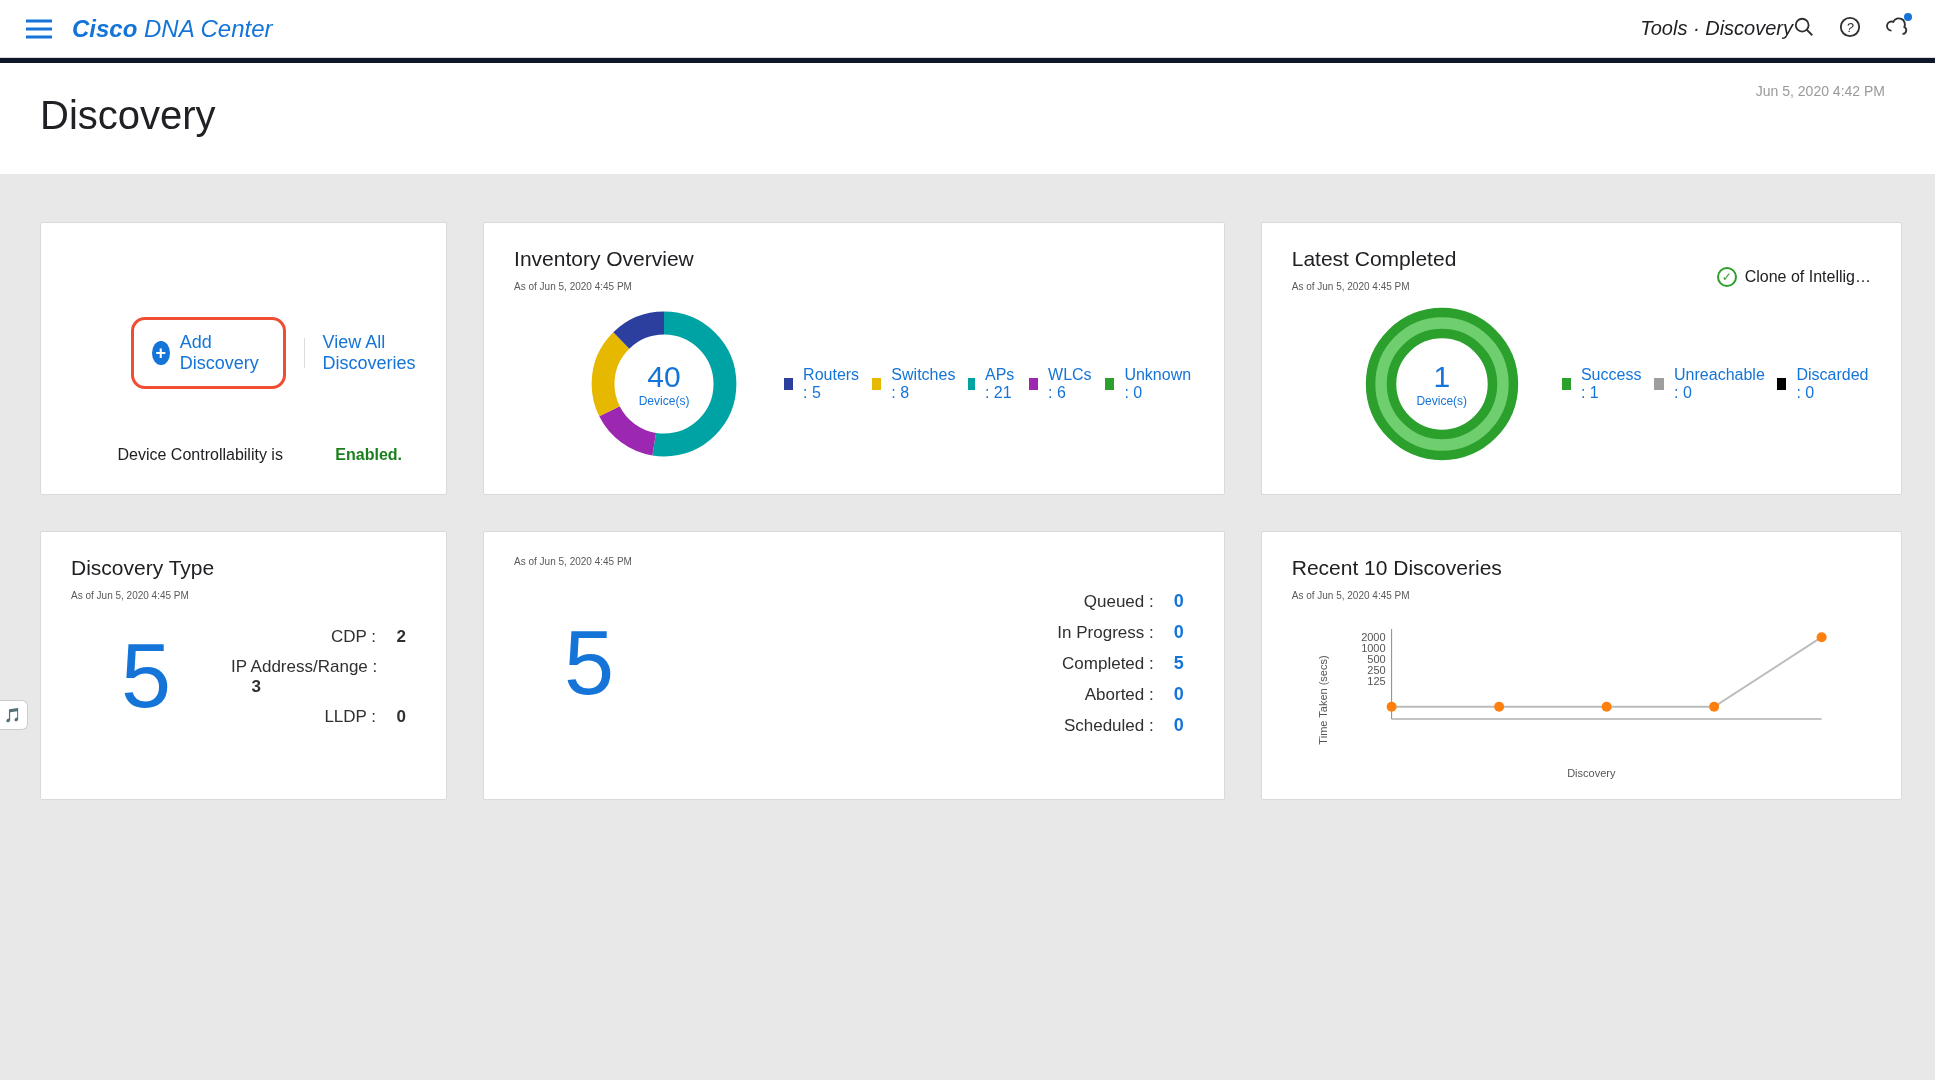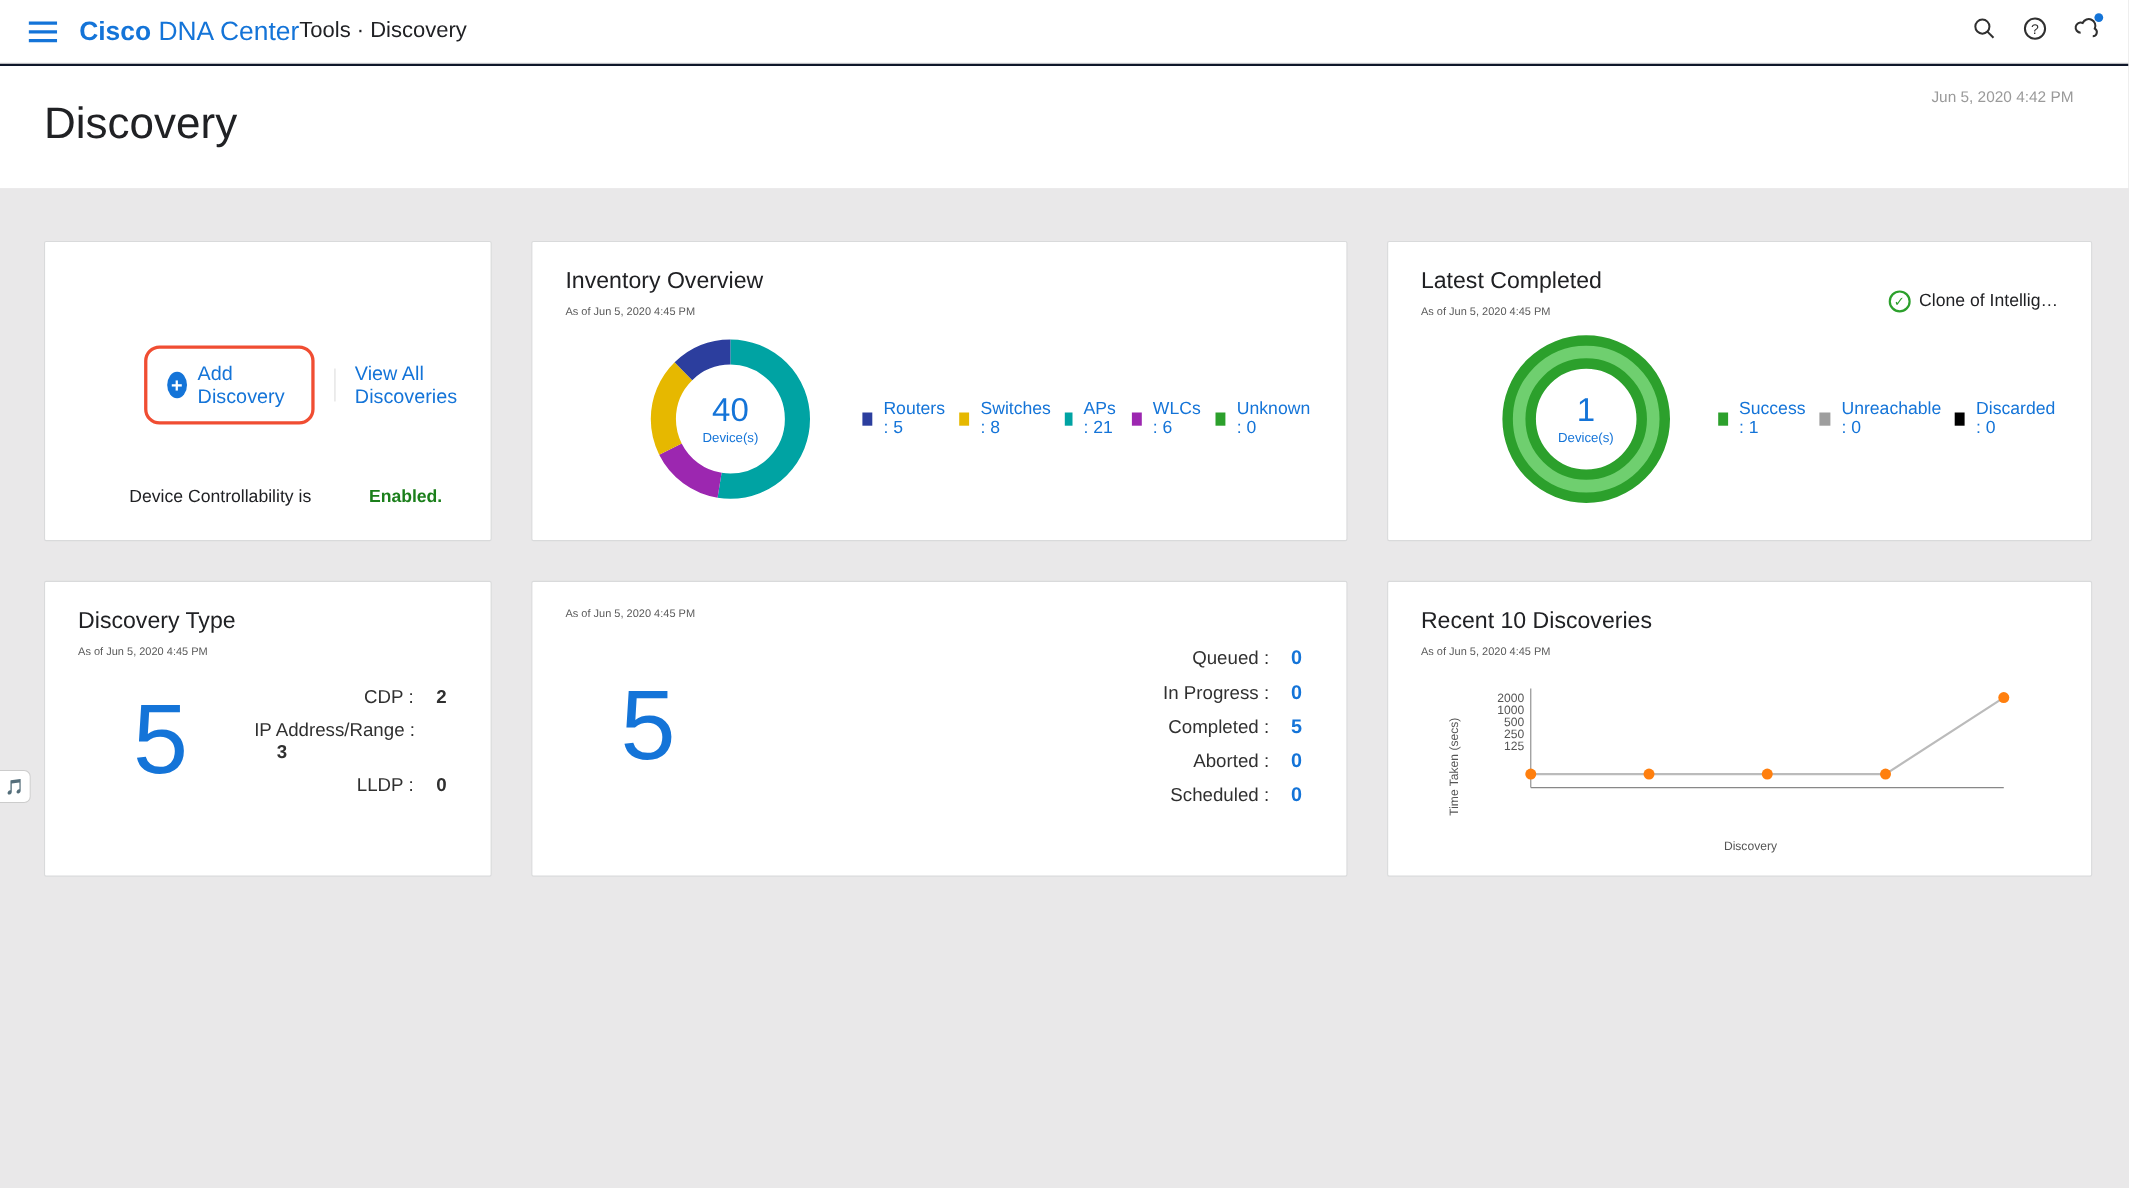--- a/index.html
+++ b/index.html
@@ -18,32 +18,32 @@
     --orange:#ff7f0e;
     --black:#000000;
     --grey:#9e9e9e;
     --circle-green:#4caf50;
   }
   *{box-sizing:border-box;}
   html,body{margin:0;padding:0;font-family:Arial,Helvetica,sans-serif;color:var(--text);}
   body{width:1935px;height:1080px;background:var(--page-bg);}
 
   
-  .appbar{background:#fff;height:58px;border-bottom:1px solid var(--border);display:flex;align-items:center;padding:0 26px;}
+  .appbar{background:#fff;height:58px;border-bottom:1px solid var(--border);display:flex;align-items:center;padding:0 26px;font-style:italic;}
   .hamburger svg{display:block;}
   .brand{margin-left:20px;color:var(--cisco-blue);font-size:24px;}
   .brand .bold{font-weight:800;}
   .brand .light{font-weight:300;}
-  .appbar-center{flex:1;text-align:left;font-size:20px;color:var(--text);}
+  .appbar-center{flex:1;text-align:right;font-size:20px;color:var(--text);}
   .appbar-actions{display:flex;gap:24px;align-items:center;}
   .appbar-actions .iconbtn{cursor:pointer;}
   .notif-dot{position:absolute;top:-3px;right:-3px;width:8px;height:8px;background:var(--cisco-blue);border-radius:50%;}
 
   
-  .titlebar{background:#fff;padding:30px 40px 36px 40px;border-top:2px solid #0f172a;position:relative;}
+  .titlebar{background:#fff;padding:30px 40px 36px 40px;border-top:5px solid #0f172a;position:relative;}
   .titlebar h1{margin:0;font-size:40px;font-weight:400;}
   .timestamp-top{position:absolute;right:50px;top:20px;color:#9a9a9a;font-size:14px;}
 
   
   .grid{display:grid;grid-template-columns:repeat(3,1fr);gap:36px;padding:48px 40px 40px 40px;}
   .card{background:var(--card-bg);border:1px solid var(--border);border-radius:2px;padding:24px 30px 30px 30px;min-height:260px;position:relative;}
   .card h2{margin:0 0 10px 0;font-size:21px;font-weight:400;}
   .asof{color:#5a5a5a;font-size:10px;margin-bottom:12px;}
 
   

